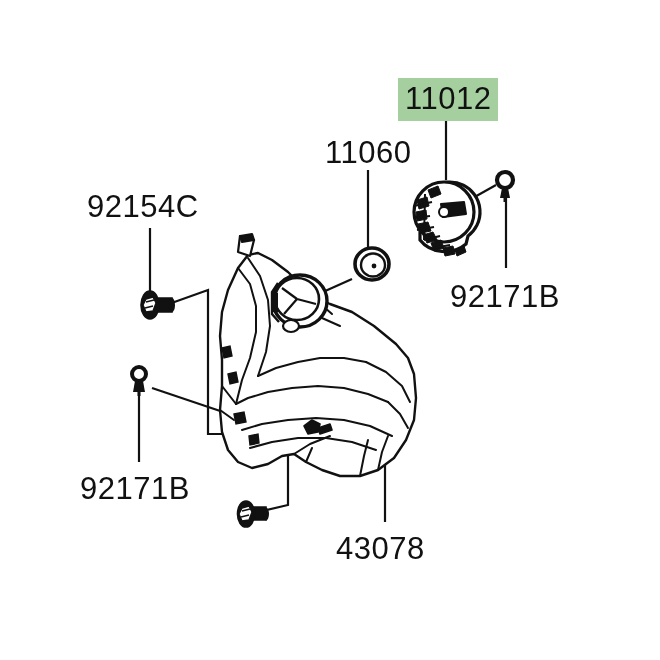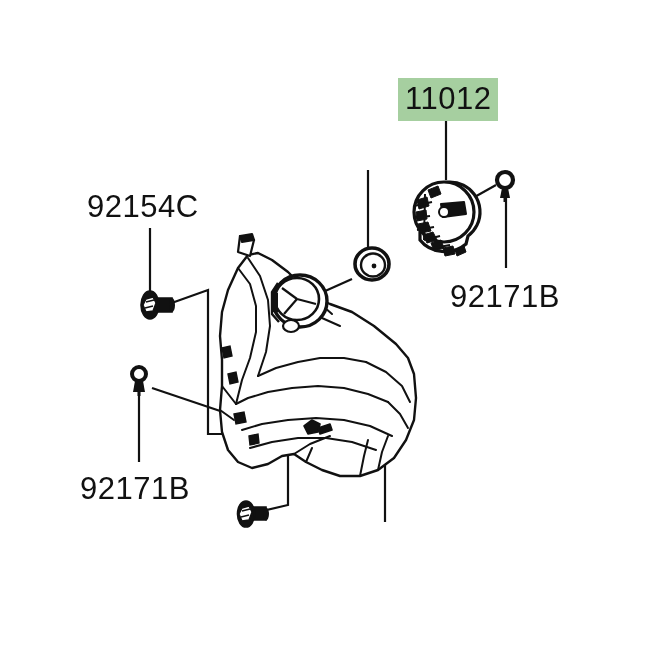--- a/index.html
+++ b/index.html
@@ -235,17 +235,19 @@
       <ellipse cx="246" cy="514" rx="8.5" ry="13" fill="#111111" stroke="#111111" stroke-width="1.6"></ellipse>
       <path d="M 242 508 L 249 506 L 252 512 L 249 520 L 242 521 L 239 514 Z" fill="#ffffff" stroke="#111111" stroke-width="1.4"></path>
       <path d="M 242 511 L 250 509" stroke="#111111" stroke-width="1.4" fill="none"></path>
       <path d="M 241 517 L 249 515" stroke="#111111" stroke-width="1.4" fill="none"></path>
       <ellipse cx="266" cy="514" rx="3" ry="6.5" fill="#111111"></ellipse>
     </g>
 
   </svg>
 
   <div class="part-label highlighted" style="left:398px; top:78px;">11012</div>
+  <div class="part-label" style="left:318px; top:132px;">11060</div>
   <div class="part-label" style="left:80px; top:186px;text-align:right;">92154C</div>
   <div class="part-label" style="left:443px; top:276px;">92171B</div>
   <div class="part-label" style="left:73px; top:468px;">92171B</div>
+  <div class="part-label" style="left:329px; top:528px;">43078</div>
 
 </div>
 
 </body></html>

